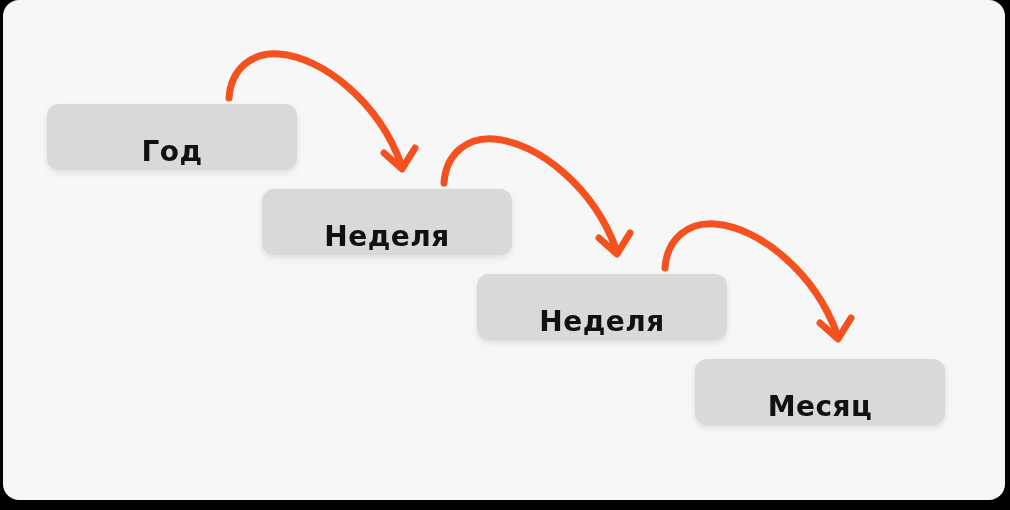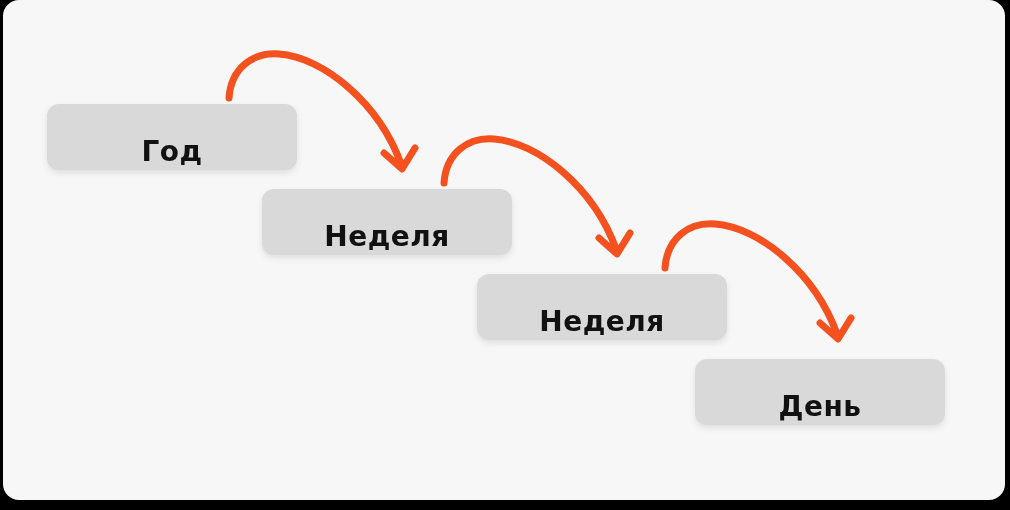--- a/index.html
+++ b/index.html
@@ -77,21 +77,21 @@
 
   <div class="step-box box-month">
     <span class="step-label">Неделя</span>
   </div>
 
   <div class="step-box box-week">
     <span class="step-label">Неделя</span>
   </div>
 
   <div class="step-box box-day">
-    <span class="step-label">День</span>
+    <span class="step-label">Месяц</span>
   </div>
 
   <svg class="arrows-layer" viewBox="0 0 1010 510" xmlns="http://www.w3.org/2000/svg">
     <defs>
       <path id="bounce-arrow" d="M 0 0
                C 2 -30 24 -46 50 -44
                C 94 -41 150 5 172 66
                M 155 55 L 173 71 L 186 50"></path>
     </defs>
     <use href="#bounce-arrow" class="arc" transform="translate(229,98)"></use>

